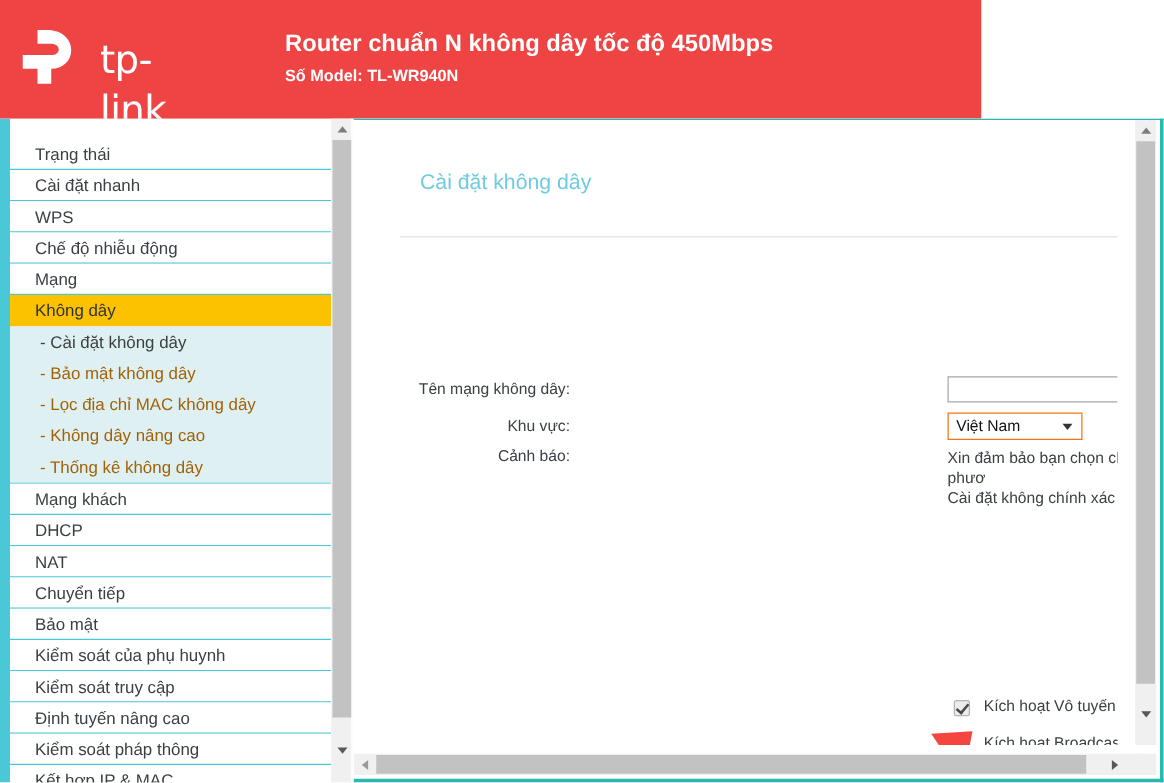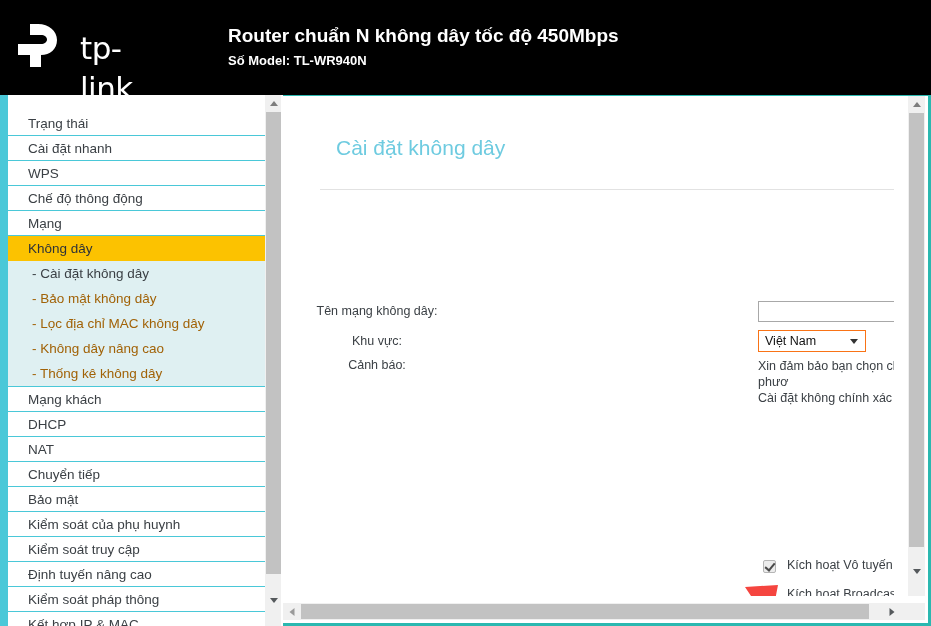--- a/index.html
+++ b/index.html
@@ -19,23 +19,23 @@
     width: 931px;
     height: 626px;
     background: #ffffff;
     overflow: hidden;
   }
 
   
   #header {
     position: absolute;
     left: 0; top: 0;
-    width: 931px;
+    width: 785px;
     height: 95px;
-    background: #000000;
+    background: #ef4444;
     overflow: hidden;
   }
   #logo-wrap {
     position: absolute;
     left: 18px; top: 22px;
     width: 152px; height: 52px;
   }
   #logo-mark {
     position: absolute;
     left: 0; top: 0;
@@ -204,34 +204,34 @@
     position: absolute;
     left: 0; top: 0;
     width: 611px;
     height: 500px;
     overflow: hidden;
     background: #ffffff;
   }
   #page-title {
     position: absolute;
     left: 53px; top: 40px;
-    font-size: 21px;
+    font-size: 17px;
     color: #6ecbe0;
     white-space: nowrap;
   }
   #title-rule {
     position: absolute;
     left: 37px; top: 93px;
     width: 610px;
     height: 1px;
     background: #e2e2e2;
   }
   .lbl {
     position: absolute;
-    text-align: center;
+    text-align: right;
     font-size: 12.5px;
     color: #3b4045;
     white-space: nowrap;
   }
   #ssid-input {
     position: absolute;
     left: 475px; top: 205px;
     width: 262px;
     height: 21px;
     border: 1px solid #a8a8a8;
@@ -393,21 +393,21 @@
       <div class="nav-item">
         <span>Trạng thái</span>
       </div>
       <div class="nav-item">
         <span>Cài đặt nhanh</span>
       </div>
       <div class="nav-item">
         <span>WPS</span>
       </div>
       <div class="nav-item">
-        <span>Chế độ thông động</span>
+        <span>Chế độ nhiễu động</span>
       </div>
       <div class="nav-item">
         <span>Mạng</span>
       </div>
       <div class="nav-item active">
         <span>Không dây</span>
       </div>
 
       <div id="sub-group">
         <div class="sub-item current">

